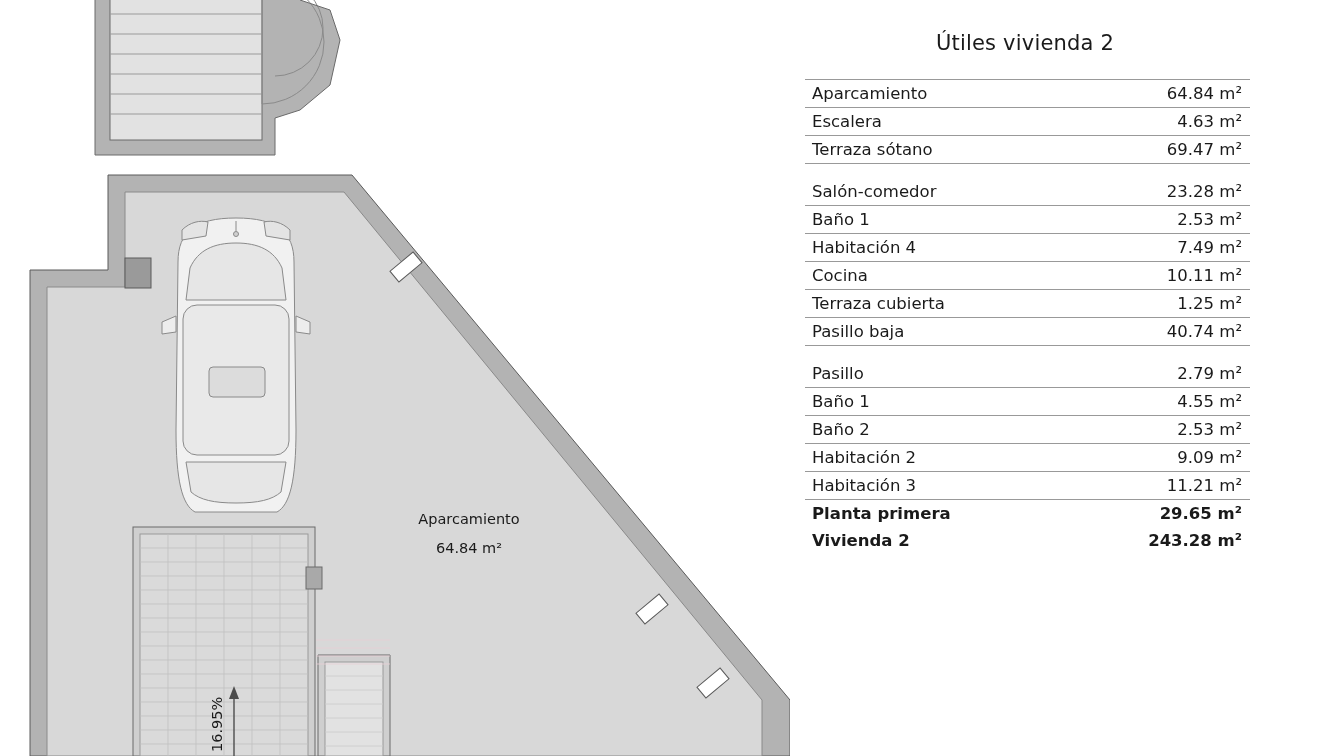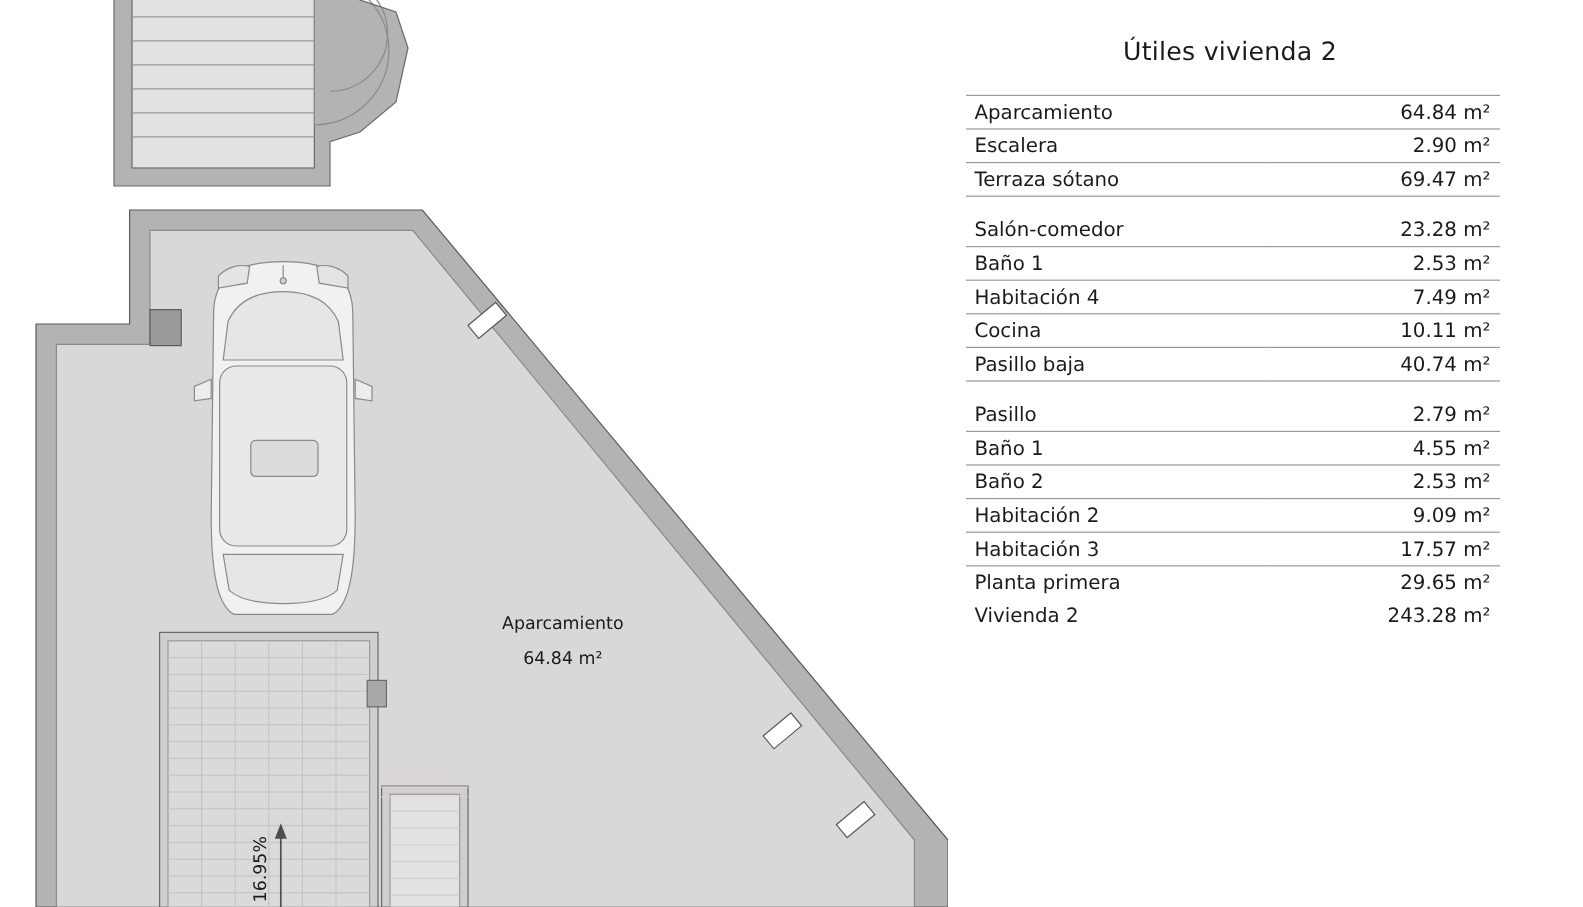--- a/index.html
+++ b/index.html
@@ -66,20 +66,21 @@
   table.areas tr.top-rule td {
     border-top: 1px solid #999;
   }
   table.areas tr.spacer td {
     border-bottom: none;
     height: 14px;
     padding: 0;
   }
   table.areas tr.noline td {
     border-bottom: none;
+    font-weight: bold;
   }
 
   
   .plan-label {
     font-size: 14.5px;
     fill: #1a1a1a;
     font-family: "DejaVu Sans", sans-serif;
   }
 </style>
 </head>
@@ -212,21 +213,21 @@
   <div class="table-wrap">
     <table class="areas">
       <tbody>
 
         <tr class="top-rule">
           <td>Aparcamiento</td>
           <td class="val">64.84 m²</td>
         </tr>
         <tr>
           <td>Escalera</td>
-          <td class="val">2.90 m²</td>
+          <td class="val">4.63 m²</td>
         </tr>
         <tr>
           <td>Terraza sótano</td>
           <td class="val">69.47 m²</td>
         </tr>
 
         <tr class="spacer">
             <td colspan="2"></td>
           </tr>
 
@@ -240,20 +241,24 @@
         </tr>
         <tr>
           <td>Habitación 4</td>
           <td class="val">7.49 m²</td>
         </tr>
         <tr>
           <td>Cocina</td>
           <td class="val">10.11 m²</td>
         </tr>
         <tr>
+          <td>Terraza cubierta</td>
+          <td class="val">1.25 m²</td>
+        </tr>
+        <tr>
           <td>Pasillo baja</td>
           <td class="val">40.74 m²</td>
         </tr>
 
         <tr class="spacer">
             <td colspan="2"></td>
           </tr>
 
         <tr>
           <td>Pasillo</td>
@@ -266,21 +271,21 @@
         <tr>
           <td>Baño 2</td>
           <td class="val">2.53 m²</td>
         </tr>
         <tr>
           <td>Habitación 2</td>
           <td class="val">9.09 m²</td>
         </tr>
         <tr>
           <td>Habitación 3</td>
-          <td class="val">17.57 m²</td>
+          <td class="val">11.21 m²</td>
         </tr>
         <tr class="noline">
           <td>Planta primera</td>
           <td class="val">29.65 m²</td>
         </tr>
         <tr class="noline">
           <td>Vivienda 2</td>
           <td class="val">243.28 m²</td>
         </tr>
       </tbody>

